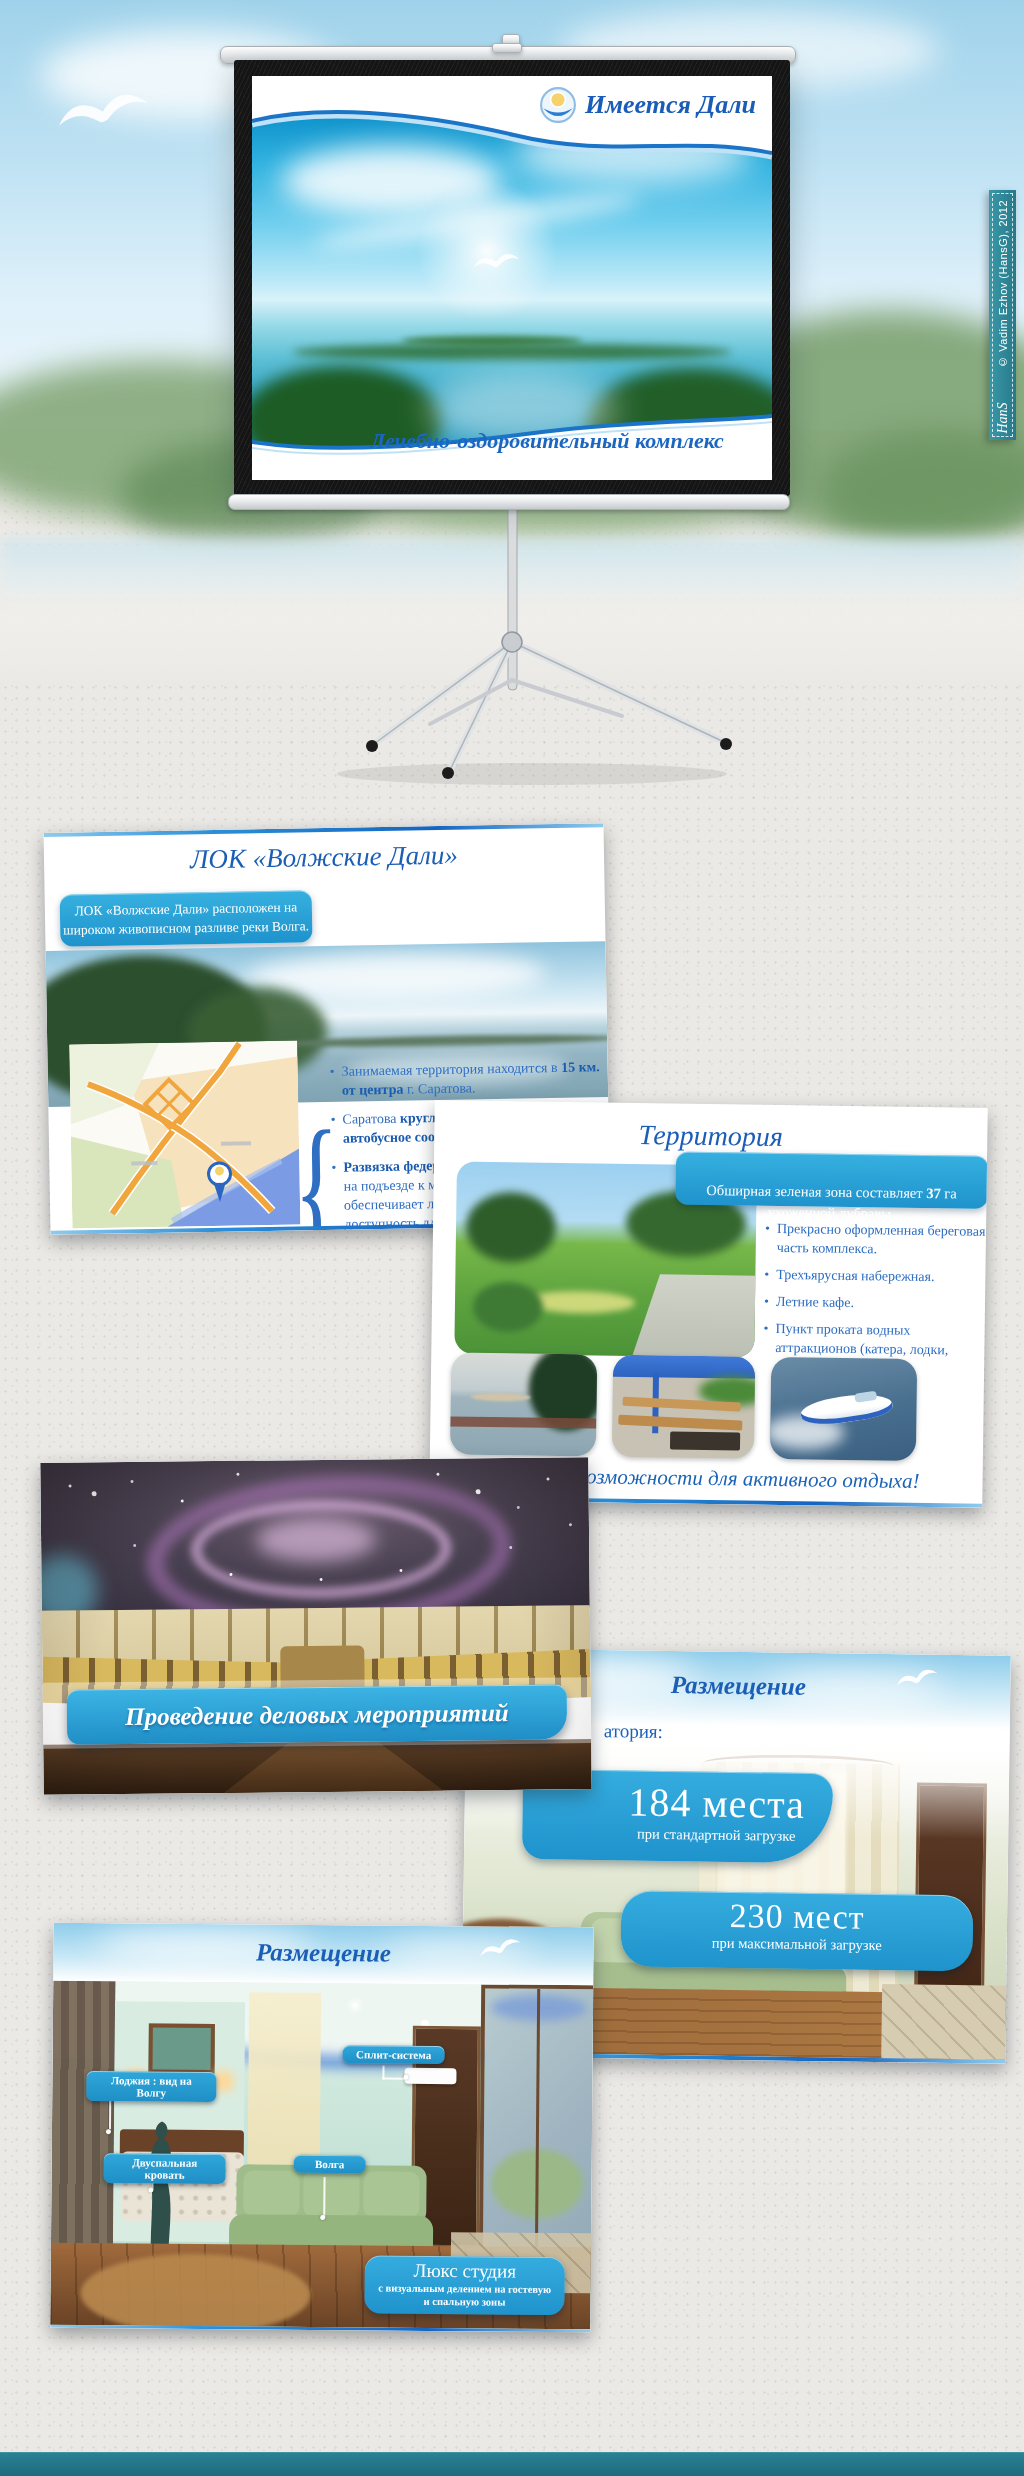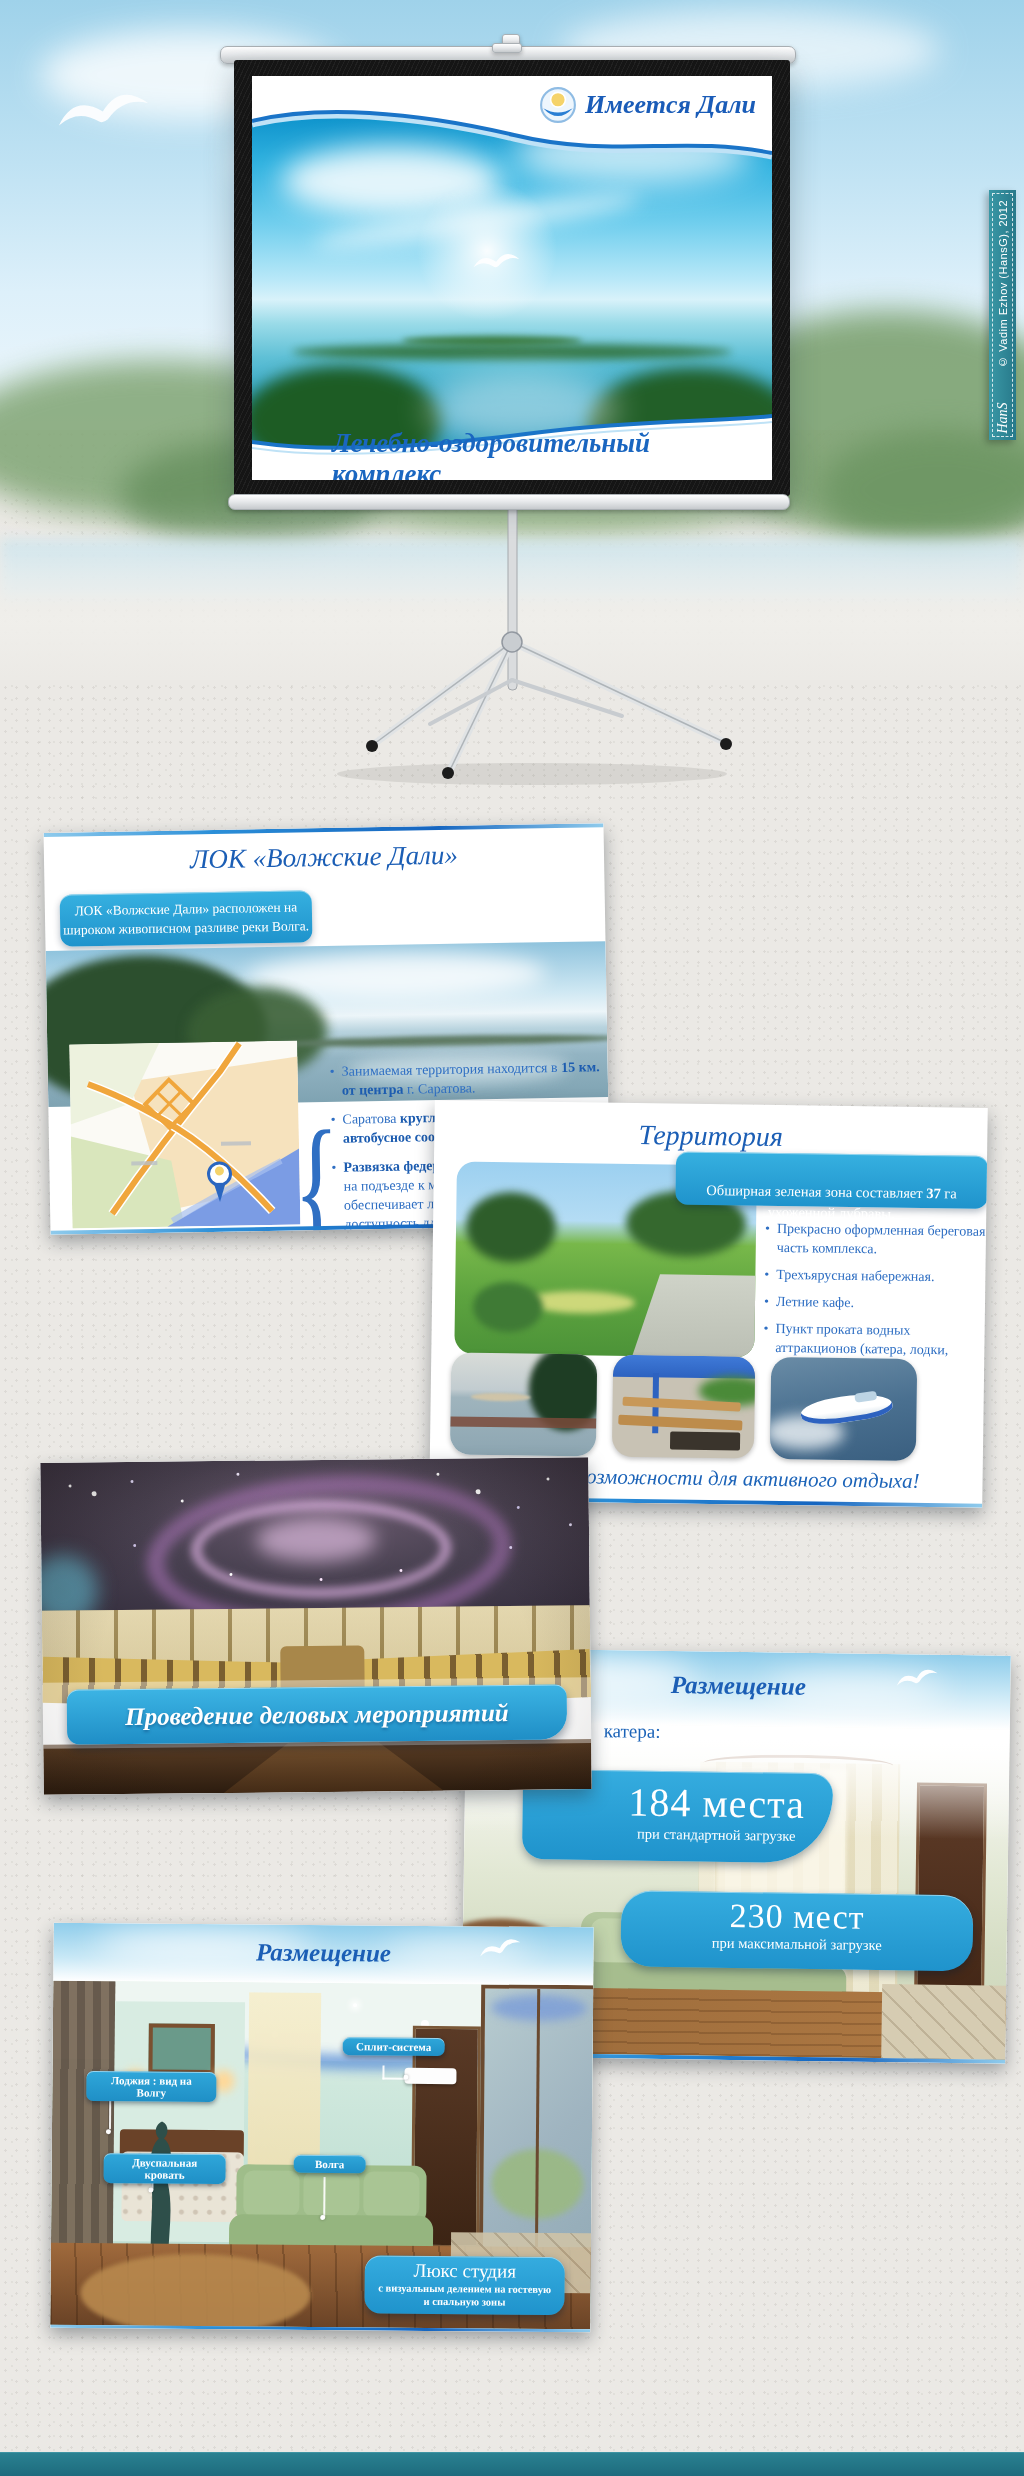--- a/index.html
+++ b/index.html
@@ -42,22 +42,22 @@
     border-radius:3px;box-shadow:0 12px 30px rgba(40,60,70,.30)}
   #screen-inner{position:absolute;left:18px;top:16px;width:520px;height:404px;background:#fff;
     box-shadow:inset 0 0 14px rgba(0,0,0,.35);overflow:hidden}
   .ts-photo{position:absolute;left:0;top:40px;width:520px;height:340px;
     background:linear-gradient(180deg,#0e93cc 0%,#31b2e0 14%,#72cfee 32%,#b8e8f8 48%,#d8f2fa 54%,#9adbe8 61%,#5fc0d6 71%,#2fa3c4 84%,#1f93b8 100%)}
   .ts-top svg,.ts-bot svg{display:block}
   .ts-top{position:absolute;left:0;top:0;width:520px;height:110px}
   .ts-bot{position:absolute;left:0;top:330px;width:520px;height:74px}
   .ts-logo{position:absolute;right:16px;top:10px;display:flex;align-items:center;gap:8px}
   .ts-logo-text{font-style:italic;font-weight:700;font-size:26px;color:#1a5cb8;text-shadow:0 1px 0 #fff}
-  .ts-subtitle{position:absolute;left:80px;top:352px;width:430px;
-    font-style:italic;font-weight:700;font-size:27px;color:#1a66c0}
+  .ts-subtitle{position:absolute;left:80px;top:352px;width:430px;text-align:center;
+    font-style:italic;font-weight:700;font-size:22px;color:#1a66c0}
   
   .slide{position:absolute;background:#fff;box-shadow:0 7px 18px rgba(30,40,50,.40);overflow:hidden}
   .blueline{position:absolute;left:0;width:100%;height:4px;
     background:linear-gradient(90deg,#8fcbec 0%,#2b8fd8 30%,#1565c0 70%,#8fcbec 100%)}
   .stitle{position:absolute;left:0;width:100%;text-align:center;font-style:italic;color:#1b5eb5}
   .callout{position:absolute;border-radius:12px;color:#fff;text-align:center;white-space:pre-line;
     background:linear-gradient(180deg,#36b0e0,#1f93cc);
     box-shadow:inset 0 1px 0 rgba(255,255,255,.45),0 3px 7px rgba(0,30,60,.30)}
   .bul{display:flex;margin-bottom:10px;color:#2f6fc3;line-height:1.36}
   .bul .dot{margin-right:7px}
@@ -320,21 +320,21 @@
     <div class="abs" style="left:128px;top:194px;width:76px;height:46px;border-radius:12px;background:#c2d4ac"></div>
     <div class="abs" style="left:210px;top:194px;width:76px;height:46px;border-radius:12px;background:#c2d4ac"></div>
     <div class="abs" style="left:292px;top:194px;width:76px;height:46px;border-radius:12px;background:#c2d4ac"></div>
     <div class="abs" style="left:110px;top:238px;width:274px;height:54px;border-radius:14px;background:#a6bd8e"></div>
     <div class="abs" style="left:0;top:264px;width:544px;height:66px;
          background:repeating-linear-gradient(0deg,rgba(60,30,8,.20) 0 2px,transparent 2px 11px),linear-gradient(90deg,#9a6a3a,#b07a44)"></div>
     <div class="abs" style="left:420px;top:256px;width:124px;height:74px;
          background:repeating-linear-gradient(45deg,rgba(120,100,70,.25) 0 2px,transparent 2px 16px),#d6ccb2"></div>
     <div class="abs" style="left:0;top:0;width:544px;height:110px;background:linear-gradient(180deg,#ffffff 12%,rgba(255,255,255,0))"></div>
   </div>
-  <div class="abs" style="left:138px;top:70px;font-size:19px;color:#1b63b8">катера:</div>
+  <div class="abs" style="left:138px;top:70px;font-size:19px;color:#1b63b8">атория:</div>
   <div class="abs" style="left:58px;top:120px;width:310px;height:90px;border-radius:22px 22px 70px 22px;color:#fff;
        background:linear-gradient(180deg,#35acdf,#1f93cc);box-shadow:inset 0 1px 0 rgba(255,255,255,.45),0 4px 9px rgba(0,25,50,.35)">
     <div style="margin-top:8px;padding-left:78px;width:232px;text-align:center;font-size:40px;letter-spacing:1px">184 места</div>
     <div style="padding-left:78px;width:232px;text-align:center;font-size:14.5px">при стандартной загрузке</div>
   </div>
   <div class="abs" style="left:158px;top:240px;width:352px;height:76px;border-radius:30px;color:#fff;
        background:linear-gradient(180deg,#35acdf,#1f93cc);box-shadow:inset 0 1px 0 rgba(255,255,255,.45),0 4px 9px rgba(0,25,50,.35)">
     <div style="margin-top:5px;text-align:center;font-size:34px;letter-spacing:1px">230 мест</div>
     <div style="text-align:center;font-size:14.5px">при максимальной загрузке</div>
   </div>
@@ -427,21 +427,21 @@
     <div class="cdot" style="left:54px;top:148px"></div>
     <div class="conn" style="left:330px;top:82px;width:2px;height:14px"></div>
     <div class="conn" style="left:330px;top:94px;width:24px;height:2px"></div>
     <div class="cdot" style="left:351px;top:91px"></div>
     <div class="conn" style="left:100px;top:192px;width:2px;height:16px"></div>
     <div class="cdot" style="left:97px;top:206px"></div>
     <div class="conn" style="left:272px;top:194px;width:2px;height:40px"></div>
     <div class="cdot" style="left:269px;top:232px"></div>
   </div>
   <div class="pill" style="left:34px;top:148px;width:112px">Лоджия : вид на Волгу</div>
-  <div class="pill" style="left:290px;top:112px;width:84px">Сплит-система</div>
+  <div class="pill" style="left:290px;top:120px;width:84px">Сплит-система</div>
   <div class="pill" style="left:52px;top:230px;width:104px">Двуспальная кровать</div>
   <div class="pill" style="left:242px;top:230px;width:54px">Волга</div>
   <div class="abs" style="left:314px;top:330px;width:200px;height:58px;border-radius:16px;color:#fff;text-align:center;
        background:linear-gradient(180deg,#35acdf,#1f93cc);box-shadow:inset 0 1px 0 rgba(255,255,255,.45),0 4px 8px rgba(0,25,50,.4)">
     <div style="margin-top:4px;font-size:19px">Люкс  студия</div>
     <div class="pre" style="font-size:10.5px;font-weight:700;line-height:1.25">с визуальным делением на гостевую
 и спальную зоны</div>
   </div>
   <div class="blueline" style="bottom:0;height:3px"></div>
 </div>

